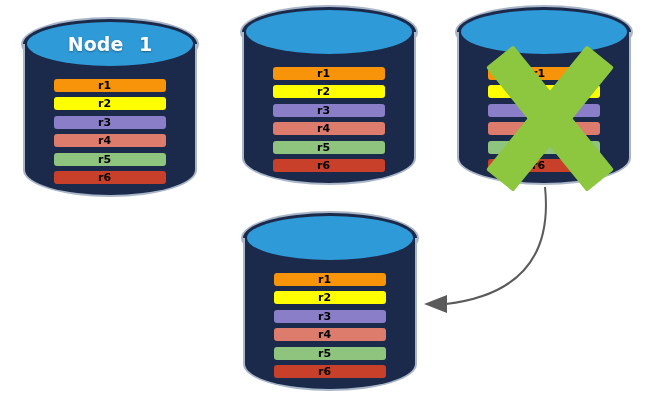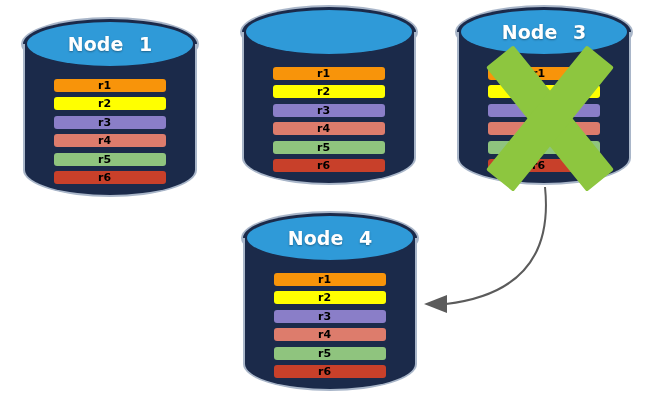--- a/index.html
+++ b/index.html
@@ -113,40 +113,38 @@
       <div class="row" style="background-color: rgb(221, 124, 108);">r4</div>
       <div class="row" style="background-color: rgb(143, 196, 126);">r5</div>
       <div class="row" style="background-color: rgb(200, 64, 42);">r6</div>
     </div>
   </div>
 
   <div class="node" style="left:457px;top:7px;">
     <div class="cyl-rim"></div>
     <div class="cyl-body"></div>
     <div class="cyl-face"></div>
-    <div class="node-title">Node 3</div>
     <div class="rows">
       <div class="row" style="background-color: rgb(248, 148, 10);">r1</div>
       <div class="row" style="background-color: rgb(255, 255, 0);">r2</div>
       <div class="row" style="background-color: rgb(138, 126, 200);">r3</div>
       <div class="row" style="background-color: rgb(221, 124, 108);">r4</div>
       <div class="row" style="background-color: rgb(143, 196, 126);">r5</div>
       <div class="row" style="background-color: rgb(200, 64, 42);">r6</div>
     </div>
     <div class="x-mark">
       <div class="x-bar x-bar-a"></div>
       <div class="x-bar x-bar-b"></div>
     </div>
   </div>
 
   <div class="node" style="left:243px;top:213px;">
     <div class="cyl-rim"></div>
     <div class="cyl-body"></div>
     <div class="cyl-face"></div>
-    <div class="node-title">Node 4</div>
     <div class="rows">
       <div class="row" style="background-color: rgb(248, 148, 10);">r1</div>
       <div class="row" style="background-color: rgb(255, 255, 0);">r2</div>
       <div class="row" style="background-color: rgb(138, 126, 200);">r3</div>
       <div class="row" style="background-color: rgb(221, 124, 108);">r4</div>
       <div class="row" style="background-color: rgb(143, 196, 126);">r5</div>
       <div class="row" style="background-color: rgb(200, 64, 42);">r6</div>
     </div>
   </div>
 

